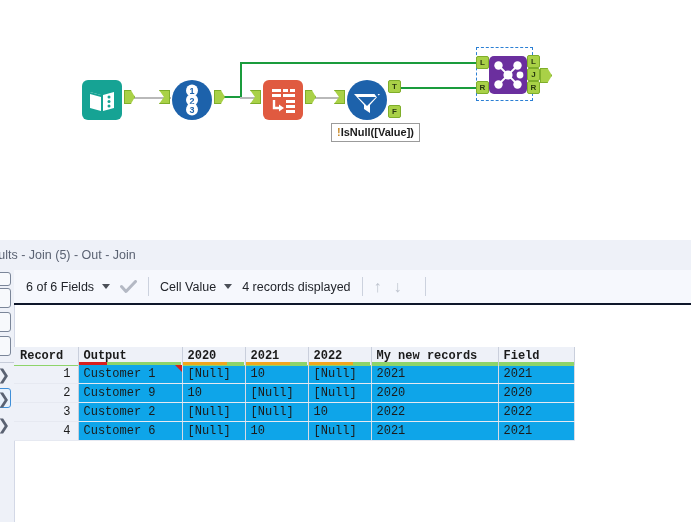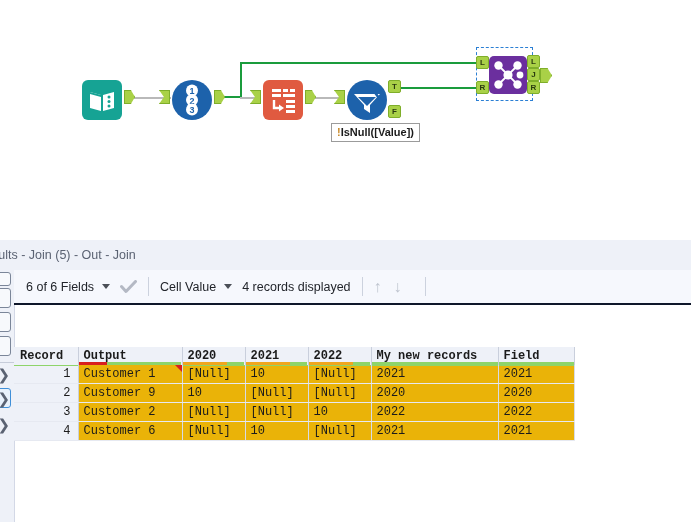--- a/index.html
+++ b/index.html
@@ -270,21 +270,21 @@
     width: 100%;
     display: flex;
   }
   .hdr-bar i { display: block; height: 3px; }
 
   table.grid td {
     height: 18px;
     padding: 0 0 0 5px;
     font-size: 12px;
     color: #1b1b1b;
-    background: #eab308;
+    background: #0ea5e9;
     border-right: 1px solid #d7dbe6;
     border-bottom: 1px solid #e6e9f1;
     white-space: nowrap;
     overflow: hidden;
     vertical-align: middle;
     position: relative;
   }
   table.grid td.rec {
     background: #eef1f8;
     text-align: right;

